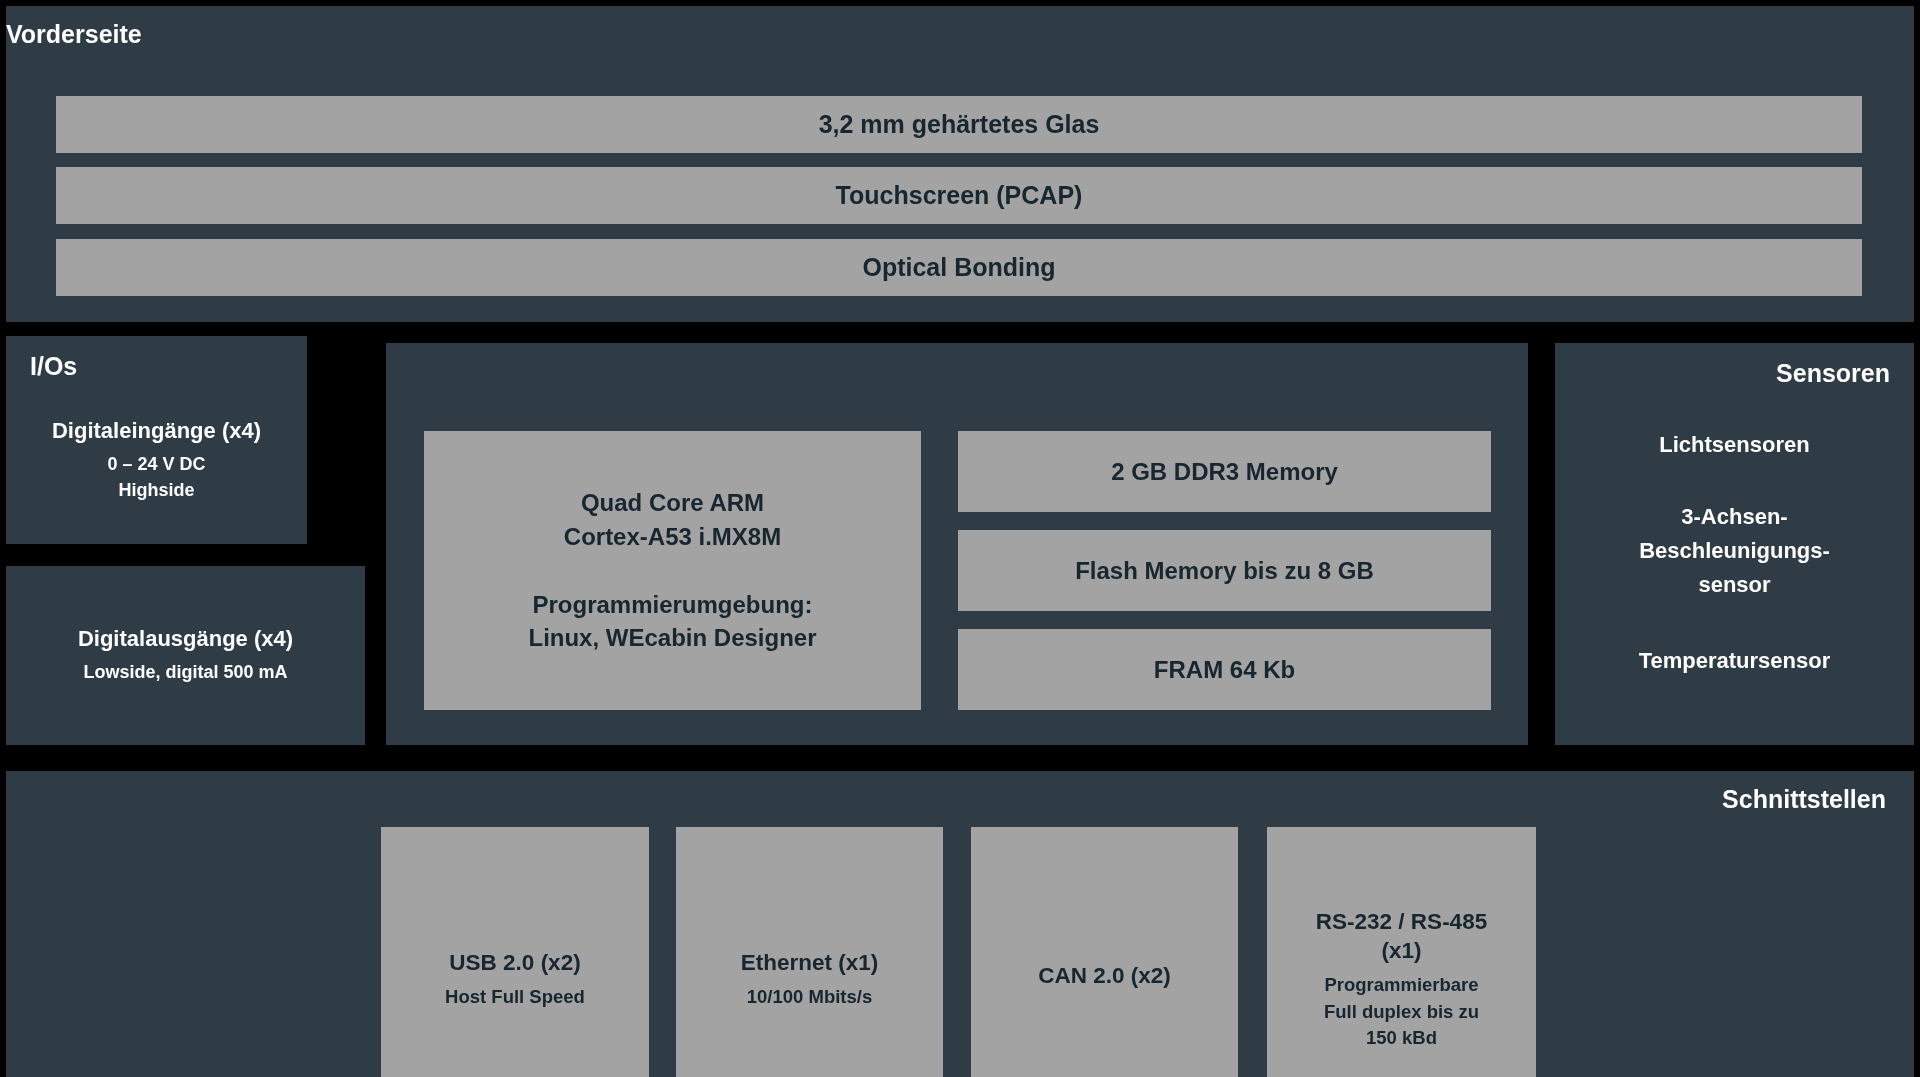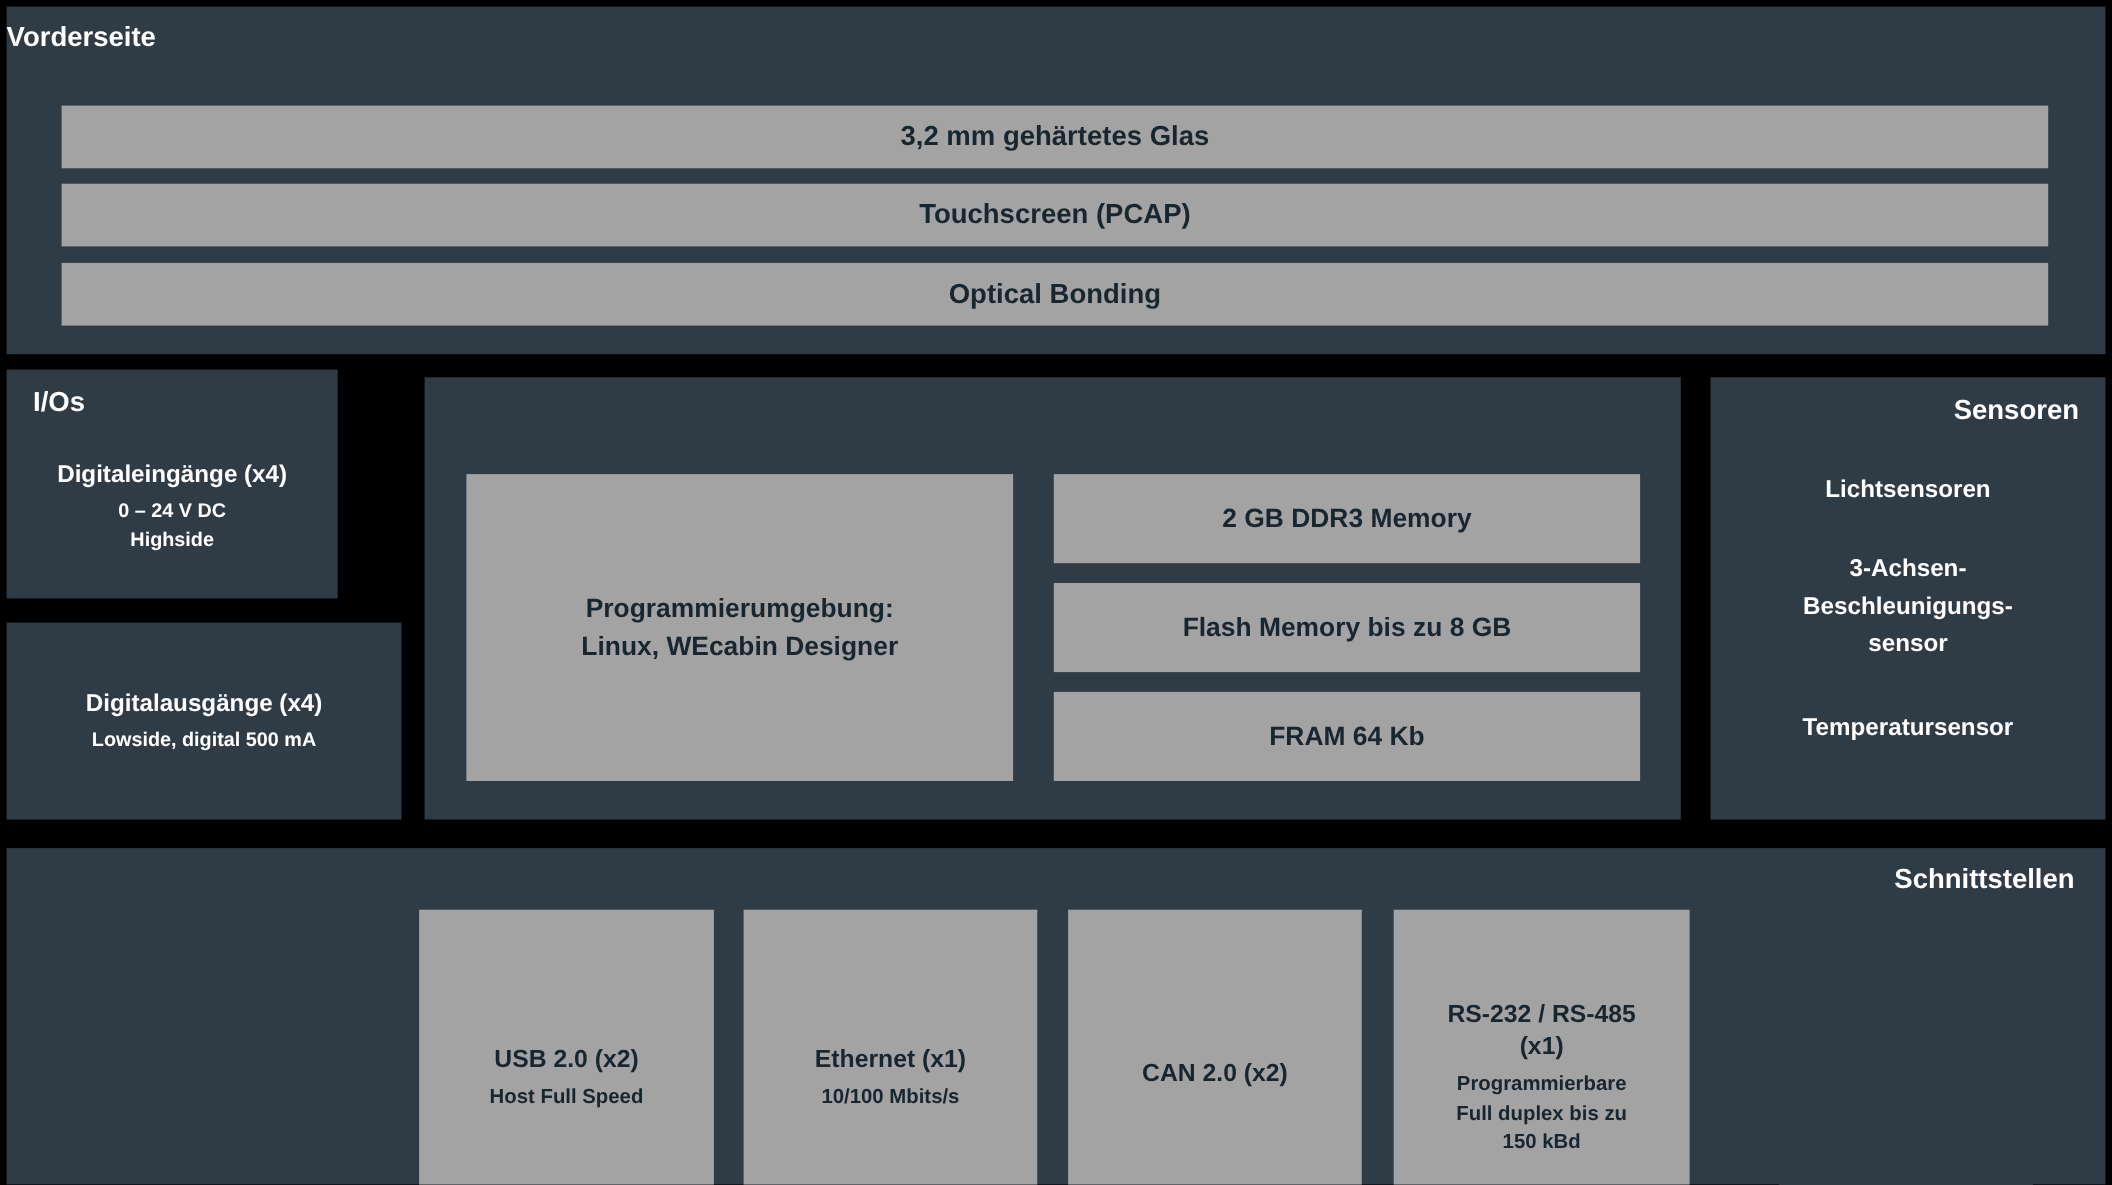--- a/index.html
+++ b/index.html
@@ -139,20 +139,22 @@
     </div>
   </div>
 
   <div class="panel" id="ios-panel-bottom">
     <div class="io-block-title">Digitalausgänge (x4)</div>
     <div class="io-block-detail pre">Lowside, digital 500 mA</div>
   </div>
 
   <div class="panel" id="center-panel">
     <div class="lightbox" id="cpu-box">
+      <div id="cpu-text" class="pre">Quad Core ARM
+Cortex-A53 i.MX8M</div>
       <div class="pre">Programmierumgebung:
 Linux, WEcabin Designer</div>
     </div>
     <div class="lightbox memory-box" id="memory-0">
       <span>2 GB DDR3 Memory</span>
     </div>
     <div class="lightbox memory-box" id="memory-1">
       <span>Flash Memory bis zu 8 GB</span>
     </div>
     <div class="lightbox memory-box" id="memory-2">

